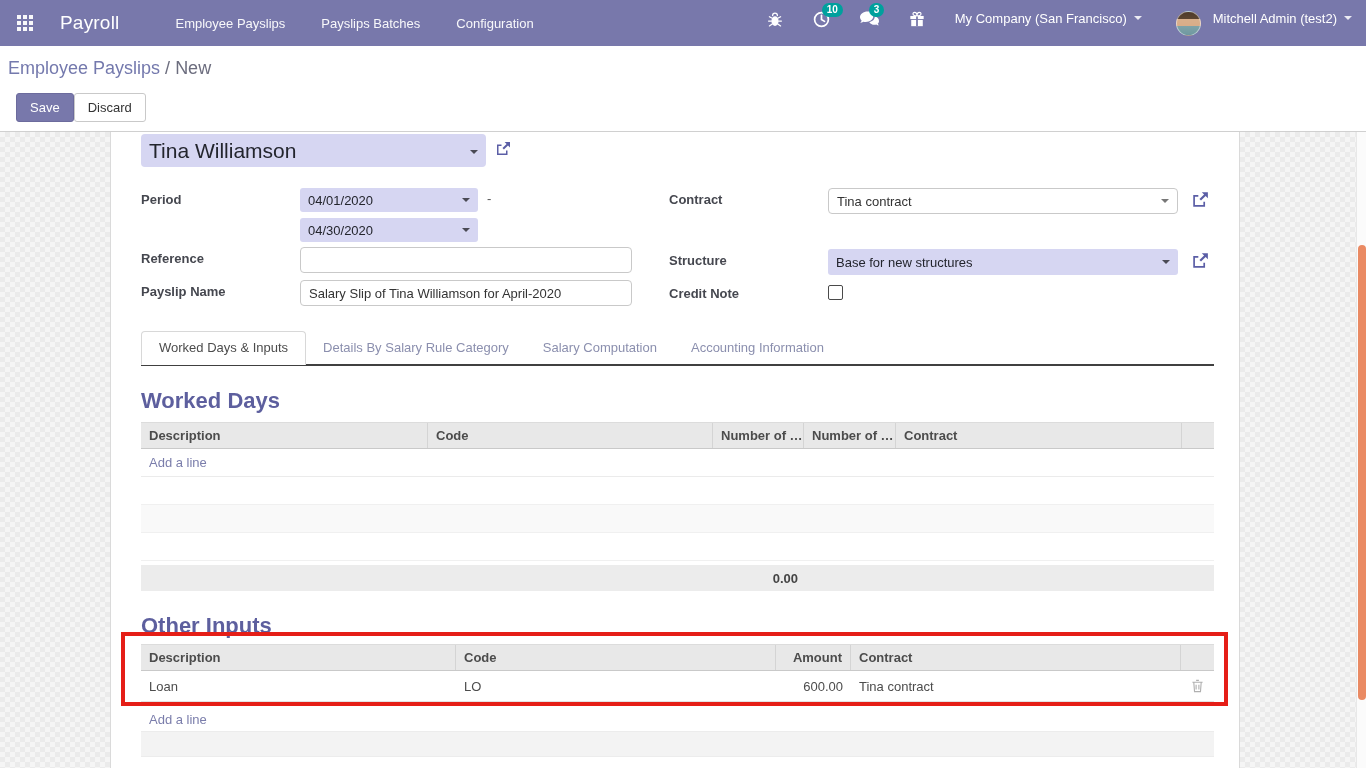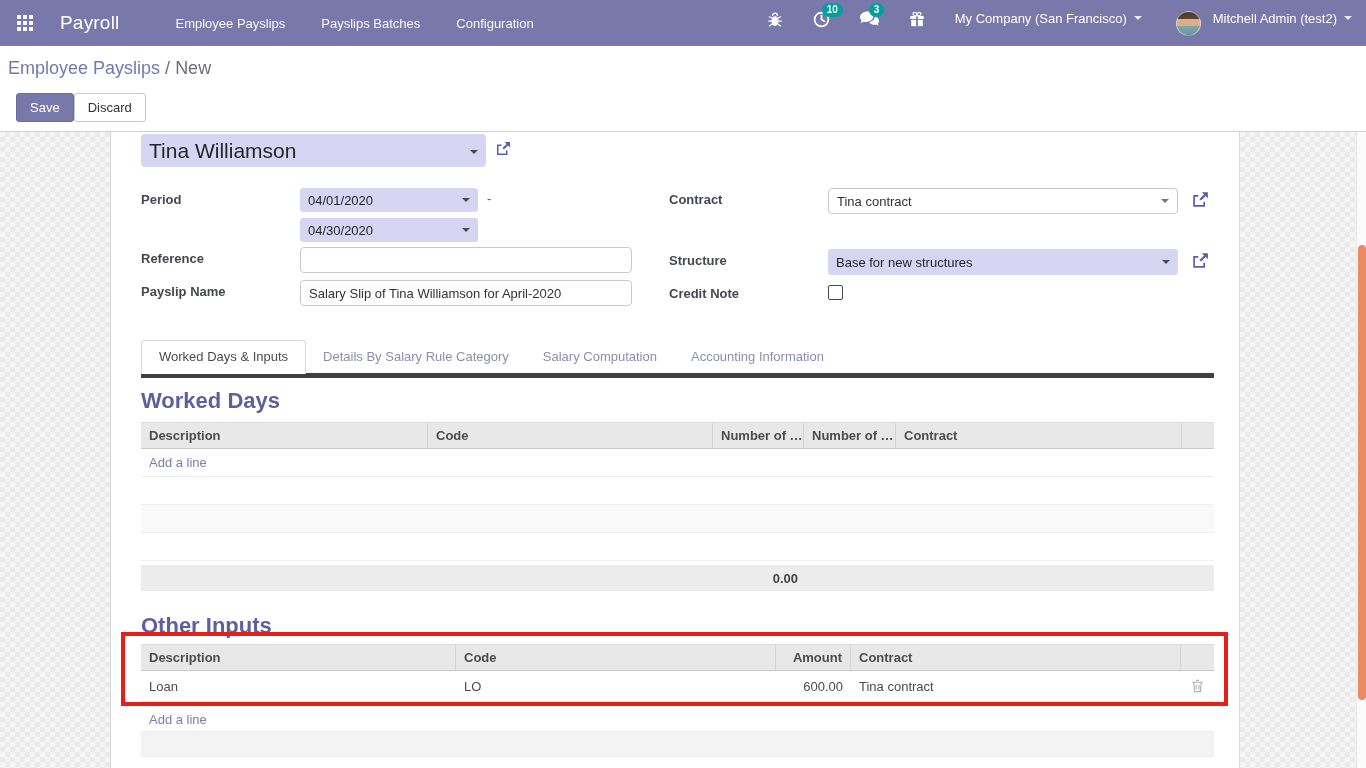--- a/index.html
+++ b/index.html
@@ -55,22 +55,22 @@
   .inp { position:absolute; border:1px solid #c9c9c9; border-radius:4px; font-size:13px; color:#333;
          padding:0 8px; font-family:"Liberation Sans", sans-serif; }
   .ext-link { position:absolute; cursor:pointer; }
 
   .emp-field { left:30px; top:2px; width:345px; height:33px; font-size:21px; border-radius:4px; }
   .emp-caret { margin-top:-1px; }
 
   .checkbox { position:absolute; width:15px; height:15px; border:1px solid #4a4a4a; background:#fff; border-radius:2px; cursor:pointer; }
 
   
-  .tabs { position:absolute; left:30px; top:213px; width:1073px; height:33px; display:flex; align-items:flex-end;
-          border-bottom:5px solid #404040; }
+  .tabs { position:absolute; left:30px; top:201px; width:1073px; height:33px; display:flex; align-items:flex-end;
+          border-bottom:2px solid #404040; }
   .tab { font-size:13px; padding:8px 17px 9px; color:#8b8fae; cursor:pointer; white-space:nowrap; }
   .tab.active { background:#fff; color:#4c4c4c; border:1px solid #d8d8d8; border-bottom:1px solid #fff;
                 border-radius:4px 4px 0 0; margin-bottom:-1px; }
 
   
   .section-title { position:absolute; left:30px; font-size:22px; font-weight:bold; color:#5d5f9e; }
 
   
   .tbl { position:absolute; left:30px; width:1073px; font-size:13px; color:#4c4c4c; }
   .trow { display:flex; align-items:center; }

